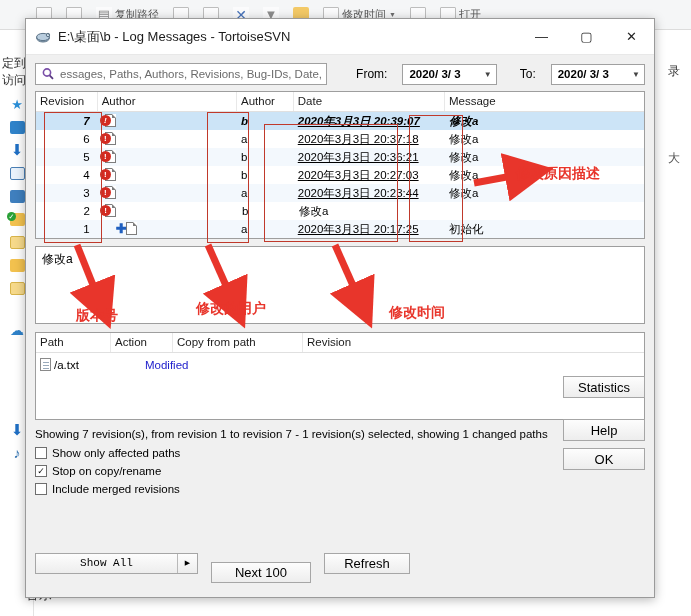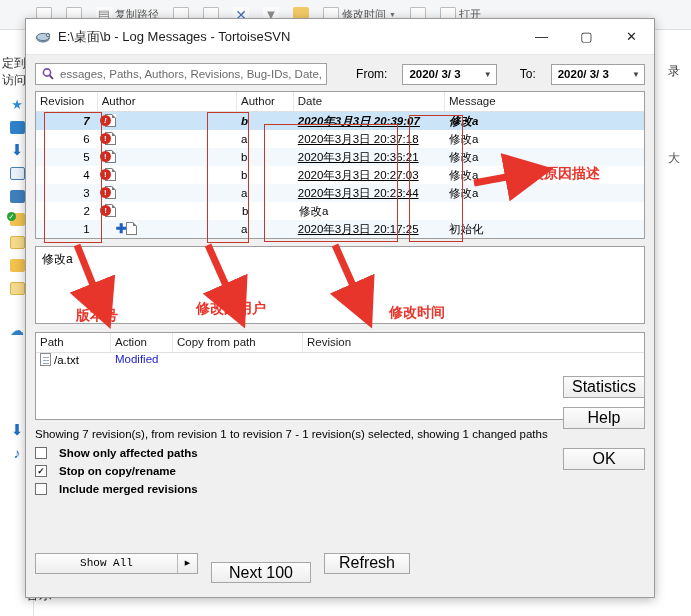--- a/index.html
+++ b/index.html
@@ -110,44 +110,44 @@
   }
 
   .pathlist {
     margin-top:8px; height:88px; background:#fff; border:1px solid #9e9e9e;
     display:flex; flex-direction:column; overflow:hidden;
   }
   .p-path { width:75px; }
   .p-act  { width:62px; }
   .p-copy { width:130px; }
   .p-rev  { width:120px; border-right:none !important; }
-  .prow { display:flex; height:18px; align-items:flex-start; }
+  .prow { display:flex; height:18px; align-items:flex-end;gap:30px; }
   .pcell { font-size:11.5px; color:#000; padding-left:4px; white-space:nowrap; }
   .pcell.path { width:75px; display:flex; align-items:center; gap:3px; }
   .pcell.act  { width:62px; color:#2222cc; }
   .pcell.copy { width:130px; }
   .pcell.rev  { width:120px; }
   .file-ico { width:11px; height:13px; background:#fff; border:1px solid #8a8a8a; position:relative; flex:none; }
   .file-ico:before { content:""; position:absolute; left:2px; top:3px; width:6px; height:1px; background:#9ab; box-shadow:0 3px 0 #9ab, 0 6px 0 #9ab; }
 
   .statusline { margin-top:8px; font-size:11.5px; color:#000; }
   .checks { margin-top:4px; }
-  .chkrow { display:flex; align-items:center; gap:12px; height:18px;font-weight:bold; }
+  .chkrow { display:flex; align-items:center; gap:5px; height:18px; }
   .cbx { width:12px; height:12px; border:1px solid #6e6e6e; background:#fff; display:flex; align-items:center; justify-content:center; font-size:9px; color:#111; flex:none; }
   .chklbl { font-size:11.5px; color:#000; }
 
   .btn {
     background:linear-gradient(#fdfdfd,#ededed);
-    border:1px solid #a6a6a6; font-size:16px; color:#000;
+    border:1px solid #a6a6a6; font-size:13px; color:#000;
     display:flex; align-items:center; justify-content:center; cursor:default;
   }
 
   .rightbtns { position:absolute; right:9px; }
   #btn-stat { top:321px; width:82px; height:22px; }
-  #btn-help { top:352px; width:82px; height:22px; }
+  #btn-help { top:364px; width:82px; height:22px; }
   #btn-ok   { top:393px; width:82px; height:22px; }
 
   .bottombar { position:absolute; left:9px; bottom:14px; display:flex; gap:13px; align-items:center; }
   .splitbtn { width:163px; height:21px; display:flex; background:linear-gradient(#fdfdfd,#ededed); border:1px solid #a6a6a6; }
   .splitbtn .main { flex:1; display:flex; align-items:center; justify-content:center; font-family:"Liberation Mono", monospace; font-size:11px; }
   .splitbtn .arrow { width:20px; border-left:1px solid #b9b9b9; display:flex; align-items:center; justify-content:center; font-size:7px; }
   #btn-next { width:100px; height:21px;margin-top:19px; }
   #btn-refresh { width:86px; height:21px; }
 
   

